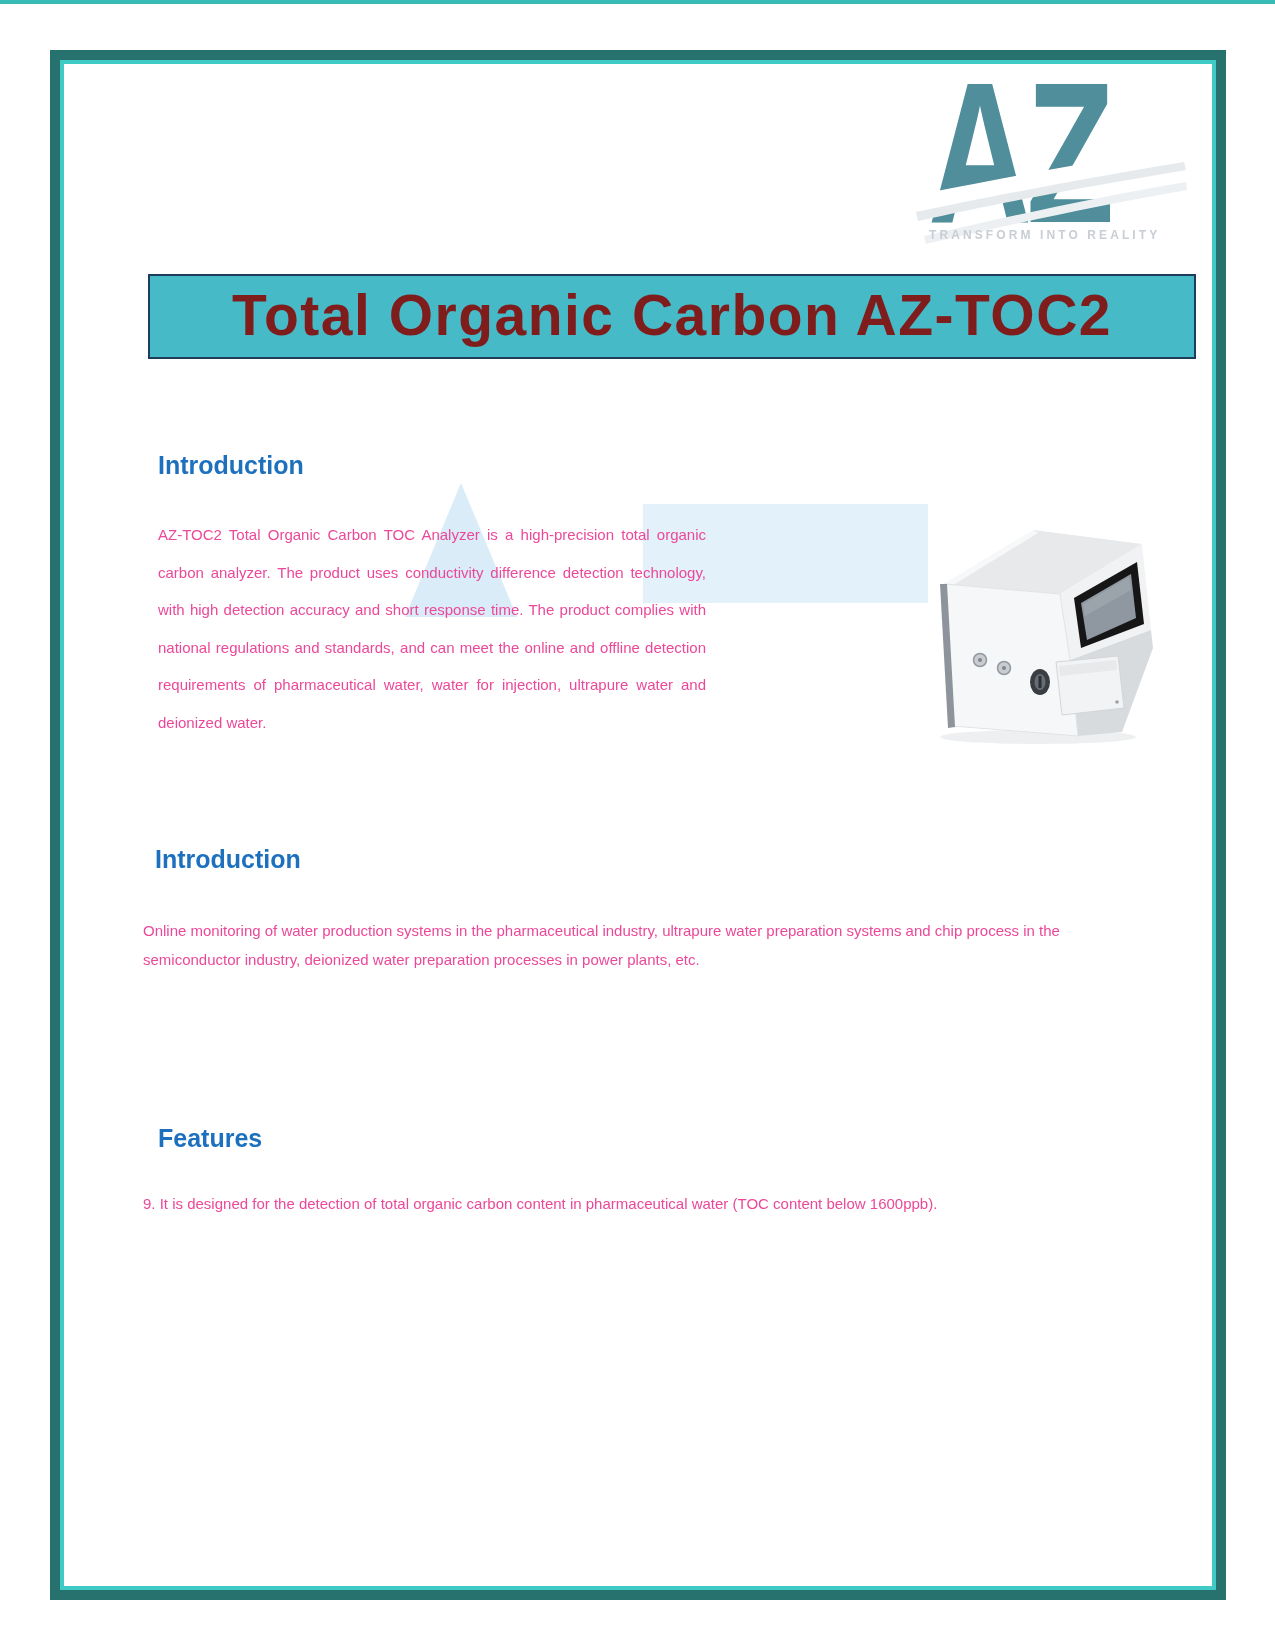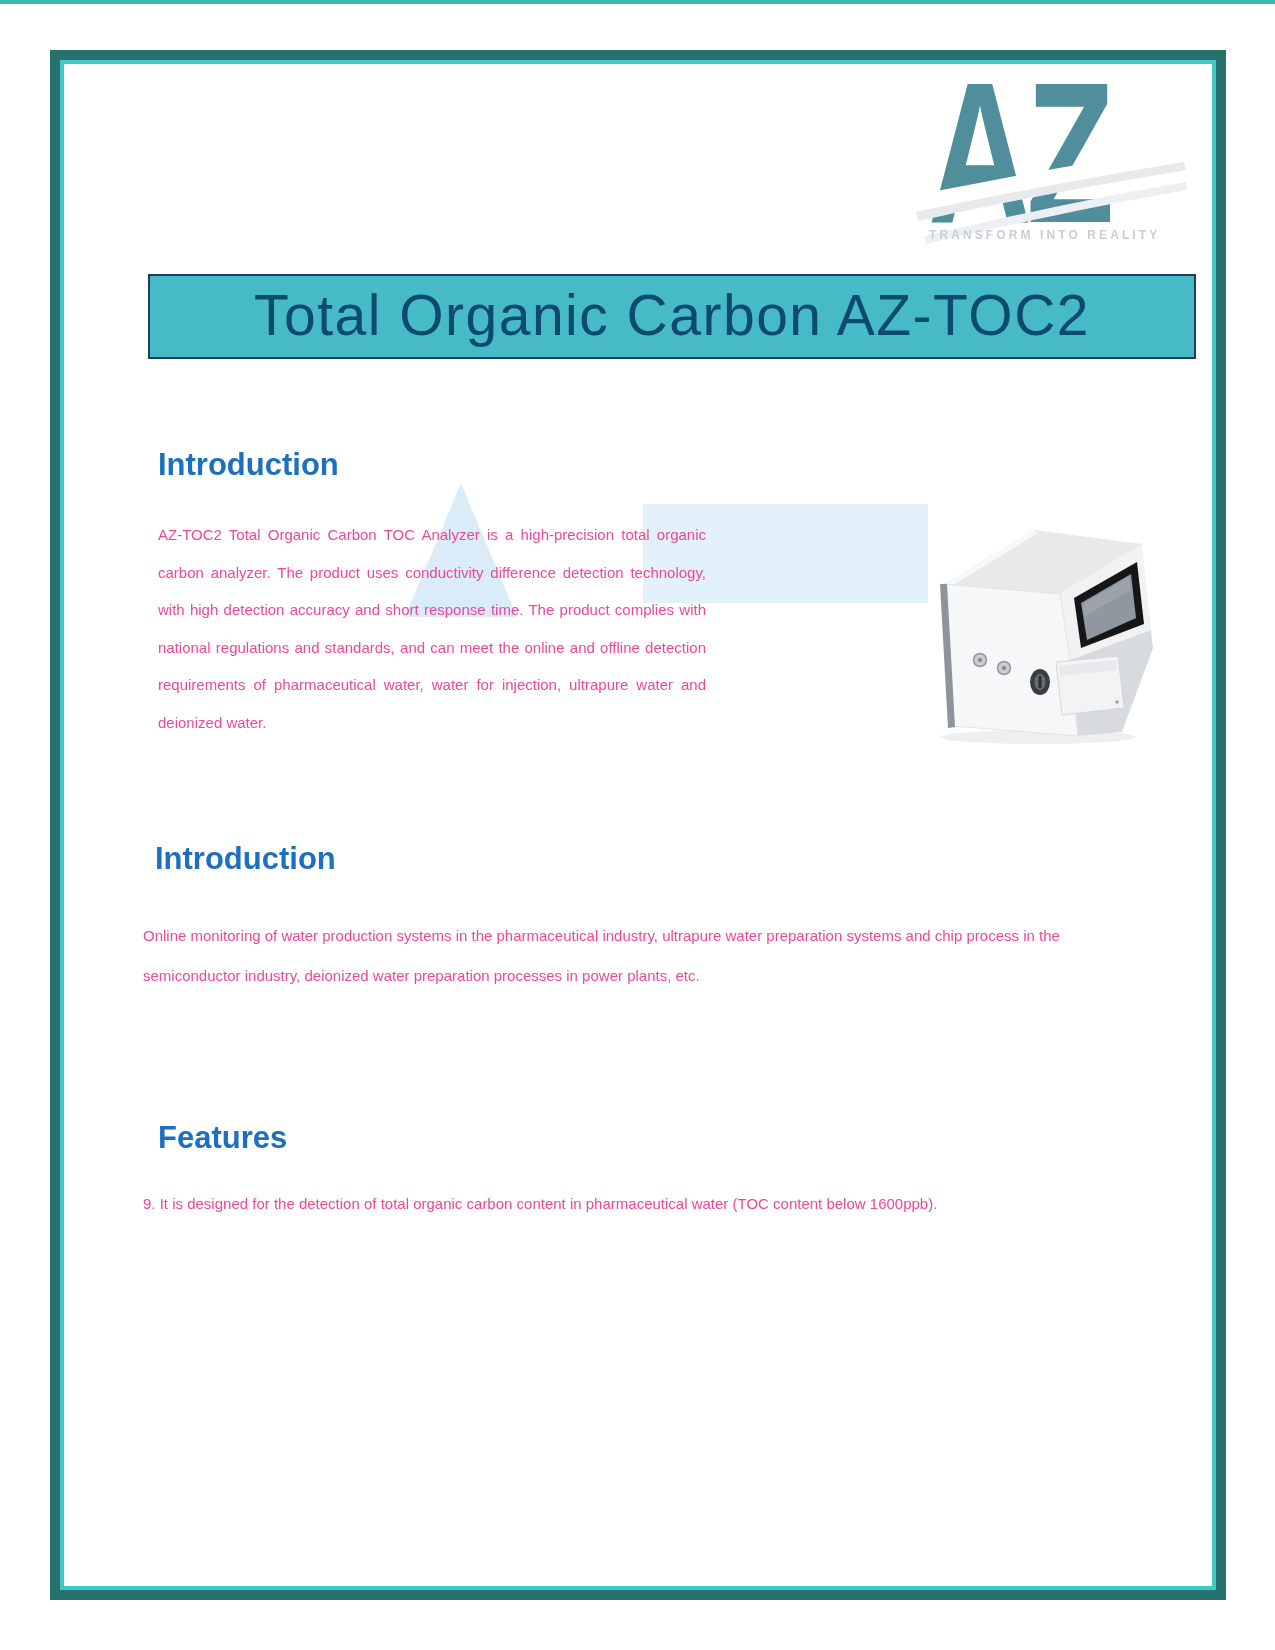--- a/index.html
+++ b/index.html
@@ -24,32 +24,32 @@
   .logo-tagline{
     position:absolute;left:1px;top:156px;width:230px;font-size:12px;font-weight:bold;
     letter-spacing:3.1px;color:#c8ced4;white-space:nowrap;
   }
   
   .banner{
     position:absolute;left:148px;top:274px;width:1048px;height:85px;box-sizing:border-box;
     background:#47bac7;border:2px solid #1e3c5c;display:flex;align-items:center;justify-content:center;
   }
   .banner-title{
-    color:#0c4a6e;font-size:57px;font-weight:normal;letter-spacing:1.5px;white-space:nowrap;
+    color:#7f1d1d;font-size:57px;font-weight:bold;letter-spacing:1.5px;white-space:nowrap;
     transform:translateY(-2px);
   }
   
-  .heading{position:absolute;color:#1c70bd;font-weight:bold;font-size:31px;line-height:38px;z-index:3;}
+  .heading{position:absolute;color:#1c70bd;font-weight:bold;font-size:25px;line-height:38px;z-index:3;}
   .h-intro{left:158px;top:446px;}
   .h-app{left:155px;top:840px;}
   .h-feat{left:158px;top:1119px;}
   
   .para{position:absolute;font-size:15px;color:#ec4899;z-index:2;}
   .p-intro{left:158px;top:516px;width:548px;line-height:37.5px;text-align:justify;}
-  .p-app{left:143px;top:916px;width:942px;line-height:40px;}
+  .p-app{left:143px;top:916px;width:942px;line-height:29px;}
   .feat-list{left:143px;top:1188px;width:948px;line-height:31px;}
   .feat-item{margin:0 0 30px 0;}
   
   .wm-triangle{
     position:absolute;left:405px;top:483px;width:0;height:0;z-index:0;
     border-left:56px solid transparent;border-right:56px solid transparent;
     border-bottom:134px solid #d9ecf8;
   }
   .wm-rect{position:absolute;left:643px;top:504px;width:285px;height:99px;background:#e3f1fa;z-index:0;}
   

